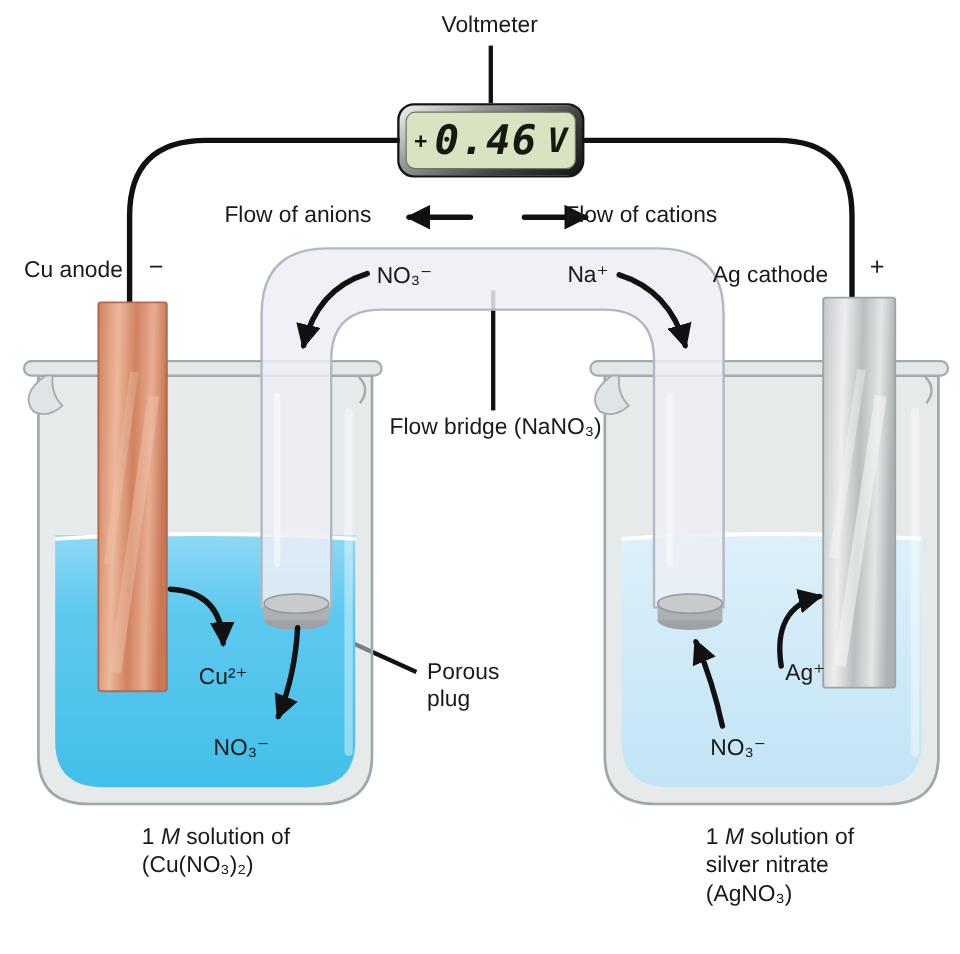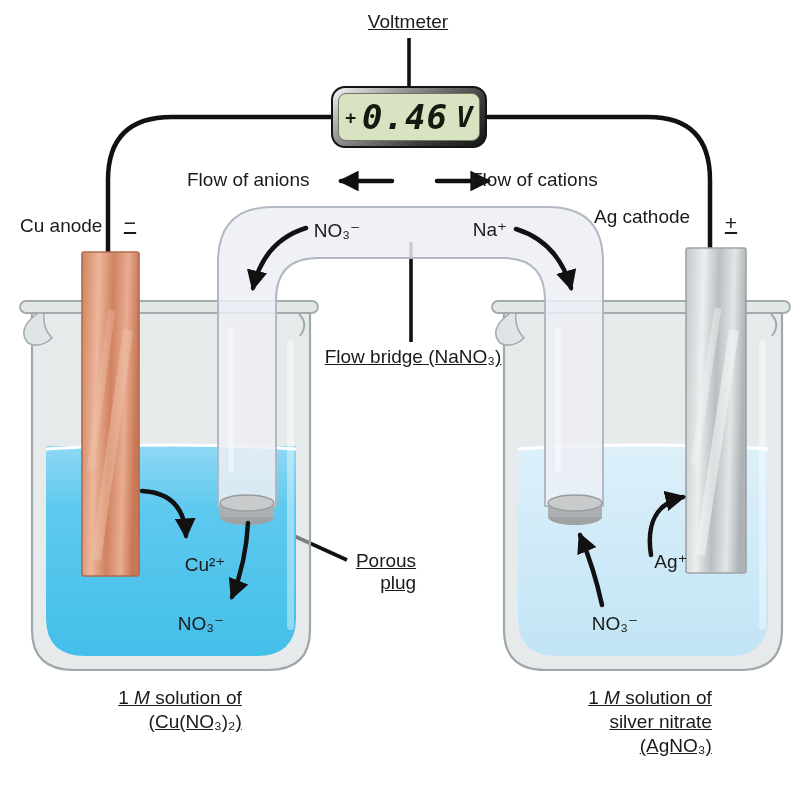--- a/index.html
+++ b/index.html
@@ -1,21 +1,21 @@
 <!DOCTYPE html>
 <html><head>
 <meta charset="utf-8">
 <style>
   html,body{margin:0;padding:0;background:#fff;}
   #stage{position:relative;width:800px;height:795px;background:#fff;overflow:hidden;
          font-family:"Liberation Sans","DejaVu Sans",sans-serif;color:#1a1a1a;}
   #diagram-svg{position:absolute;left:0;top:0;z-index:1;}
   .lbl{position:absolute;z-index:3;font-size:19px;line-height:22px;white-space:nowrap;color:#1a1a1a;}
   .ctr{transform:translate(-50%,-50%);}
-  .ctrx{transform:translateX(-50%);text-align:right;text-decoration:underline;}
+  .ctrx{transform:translateX(-50%);text-align:left;}
   .sign{font-size:21px;}
   .it{font-style:italic;}
   .cap{white-space:nowrap;line-height:24px;}
   
   #voltmeter{position:absolute;left:331px;top:86px;width:156px;height:62px;z-index:2;
              border-radius:14px;border:2.5px solid #141414;box-sizing:border-box;
              background:linear-gradient(145deg,#f5f5f5 0%,#9a9a9a 30%,#3c3c3c 70%,#161616 100%);}
   #lcd{position:absolute;left:5px;top:5px;right:5px;bottom:5px;border-radius:8px;
        background:#d8e4c1;border:1.5px solid #70755f;display:flex;align-items:center;justify-content:center;}
   #lcd .seg{font-family:"DejaVu Sans Mono",monospace;font-weight:bold;font-style:italic;color:#15190f;}
@@ -138,34 +138,34 @@
   </div>
 
   <div class="lbl ctrx" style="left:408px;top:11px;">Voltmeter</div>
 
   <div class="lbl" style="left:187px;top:169px;text-align:center;">Flow of anions</div>
   <div class="lbl" style="left:471px;top:169px;">Flow of cations</div>
 
   <div class="lbl" style="left:20px;top:215px;">Cu anode</div>
   <div class="lbl sign ctrx" style="left:130px;top:212px;">−</div>
 
-  <div class="lbl" style="left:594px;top:206px;text-align:center;">Ag cathode</div>
+  <div class="lbl" style="left:594px;top:219px;text-align:center;">Ag cathode</div>
   <div class="lbl sign ctrx" style="left:731px;top:212px;">+</div>
 
   <div class="lbl ctr" style="left:337px;top:231px;">NO₃⁻</div>
   <div class="lbl ctr" style="left:490px;top:230px;">Na⁺</div>
 
   <div class="lbl ctrx" style="left:413px;top:346px;">Flow bridge (NaNO₃)</div>
 
   <div class="lbl ctrx" style="left:386px;top:550px;">
     <div>Porous</div>
     <div>plug</div>
   </div>
 
-  <div class="lbl ctr" style="left:205px;top:565px;">Cu²⁺</div>
+  <div class="lbl ctr" style="left:186px;top:565px;">Cu²⁺</div>
   <div class="lbl ctr" style="left:201px;top:624px;">NO₃⁻</div>
 
   <div class="lbl ctr" style="left:651px;top:562px;margin-left:20px;">Ag⁺</div>
   <div class="lbl ctr" style="left:615px;top:624px;">NO₃⁻</div>
 
   <div class="lbl ctrx cap" style="left:180px;top:686px;">
     <div><span>1 </span><span class="it">M</span><span> solution of</span></div>
     <div>(Cu(NO₃)₂)</div>
   </div>
 

